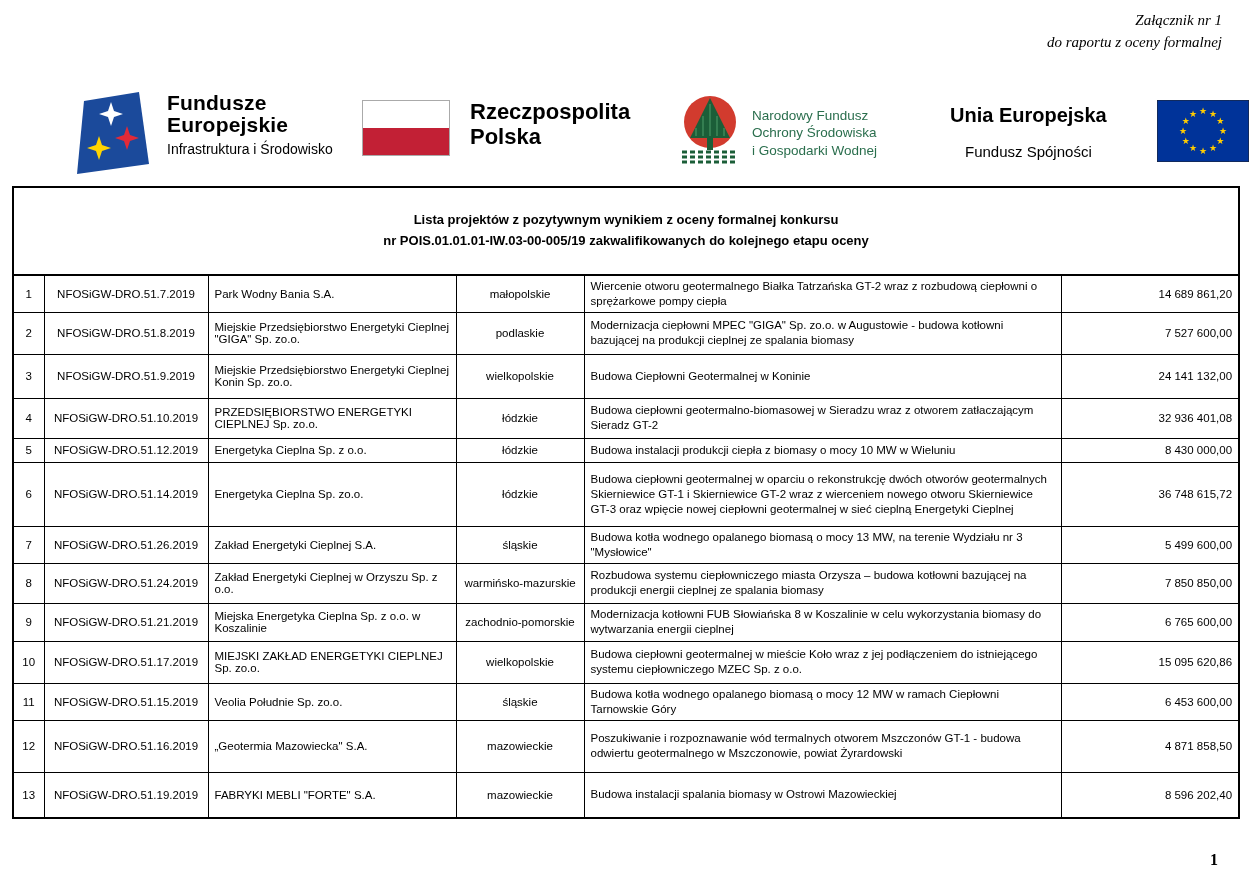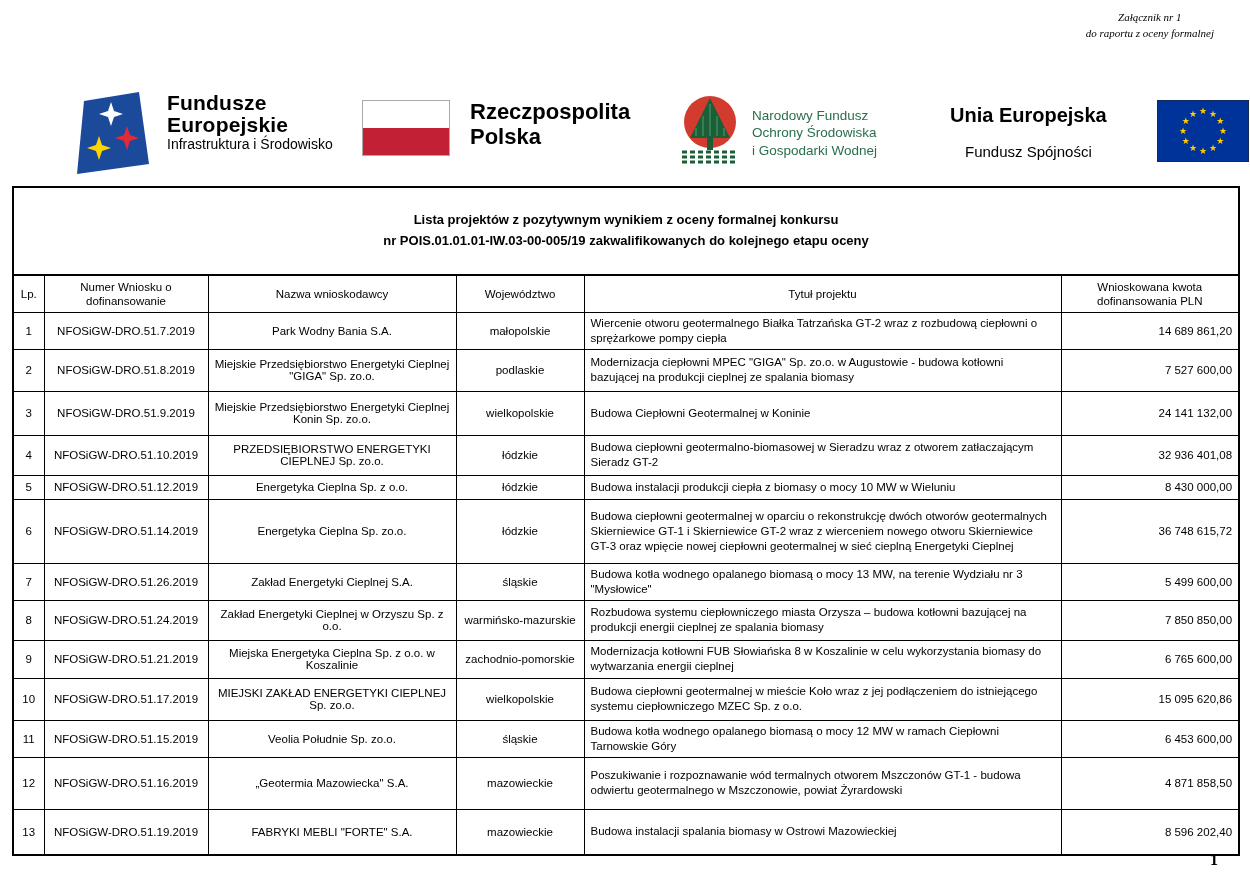--- a/index.html
+++ b/index.html
@@ -4,30 +4,30 @@
 <style>
   html,body { margin:0; padding:0; background:#e8e8e8; }
   .page {
     position:relative; width:1250px; height:883px; margin:0 auto;
     background:#ffffff; color:#000;
     font-family:"Liberation Sans", sans-serif;
     overflow:hidden;
   }
   
   .annotation {
-    position:absolute; top:10px; right:36px; text-align:center;
+    position:absolute; top:10px; right:28px; text-align:right;
     font-family:"Liberation Serif", serif; font-style:italic;
-    font-size:11px; line-height:1.45;
+    font-size:15px; line-height:1.45;
   }
   
   .logo { position:absolute; display:flex; align-items:flex-start; }
   .fe-logo   { left:75px;  top:92px; }
   .fe-text   { margin-left:16px; }
   .fe-title  { font-weight:bold; font-size:21px; line-height:1.05; letter-spacing:.2px; }
-  .fe-sub    { font-size:14px; }
+  .fe-sub    { font-size:14px; margin-top:5px; }
   .pl-logo   { left:362px; top:100px; }
   .pl-flag   { width:88px; height:56px; border:1px solid #aaa; box-sizing:border-box; }
   .pl-flag .w { height:50%; background:#fff; }
   .pl-flag .r { height:50%; background:#c22035; }
   .pl-text   { margin-left:20px; font-weight:bold; font-size:22px; line-height:1.12; }
   .nf-logo   { left:678px; top:94px; align-items:center; }
   .nf-text   { margin-left:10px; font-size:13.5px; line-height:1.3; color:#2a6e4d; }
   .ue-logo   { left:950px; top:100px; align-items:flex-start;gap:32px; }
   .ue-text   { text-align:center; margin-right:18px; margin-top:4px; }
   .ue-title  { font-weight:bold; font-size:20px; }
@@ -40,21 +40,21 @@
     font-size:11.5px;
   }
   .doc-table td { border:1px solid #000; padding:3px 6px; vertical-align:middle; }
   .title-cell {
     height:80px; text-align:center; font-weight:bold; font-size:13px;
     line-height:1.6; border-bottom:2px solid #000 !important;
   }
   .hdr td { height:30px; text-align:center; line-height:1.25; }
   .c-lp    { text-align:center; }
   .c-num   { text-align:center; }
-  .c-name  { text-align:center; }
+  .c-name  { text-align:left; }
   .c-voi   { text-align:center; }
   .c-title { text-align:left; line-height:1.3; }
   .c-amt   { text-align:right; white-space:nowrap; }
   
   .page-number {
     position:absolute; right:32px; bottom:14px;
     font-family:"Liberation Serif", serif; font-weight:bold; font-size:16px;
   }
 </style>
 </head>
@@ -154,28 +154,20 @@
         <col style="width:477px">
         <col style="width:178px">
     </colgroup>
     <tbody>
       <tr>
         <td class="title-cell" colspan="6">
           <div>Lista  projektów z pozytywnym wynikiem z oceny formalnej konkursu</div>
           <div>nr POIS.01.01.01-IW.03-00-005/19 zakwalifikowanych do kolejnego etapu oceny</div>
         </td>
       </tr>
-      <tr class="hdr">
-        <td>Lp.</td>
-        <td>Numer Wniosku o dofinansowanie</td>
-        <td>Nazwa wnioskodawcy</td>
-        <td>Województwo</td>
-        <td>Tytuł projektu</td>
-        <td>Wnioskowana kwota dofinansowania PLN</td>
-      </tr>
 
       <tr style="height:32px">
         <td class="c-lp">1</td>
         <td class="c-num">NFOSiGW-DRO.51.7.2019</td>
         <td class="c-name">Park Wodny Bania S.A.</td>
         <td class="c-voi">małopolskie</td>
         <td class="c-title">Wiercenie otworu geotermalnego Białka Tatrzańska GT-2 wraz z rozbudową ciepłowni o sprężarkowe pompy ciepła</td>
         <td class="c-amt">14 689 861,20</td>
       </tr>
       <tr style="height:42px">

